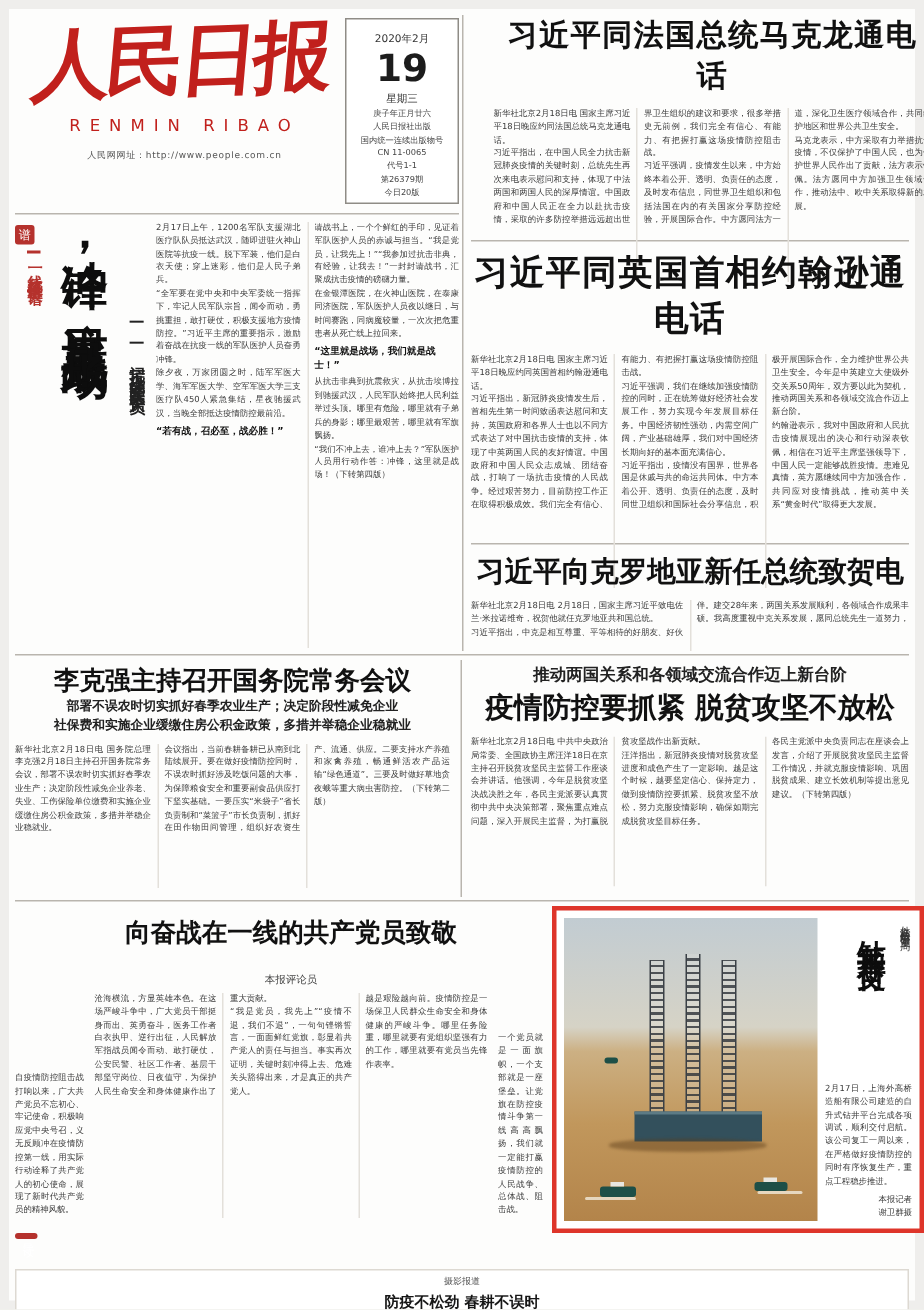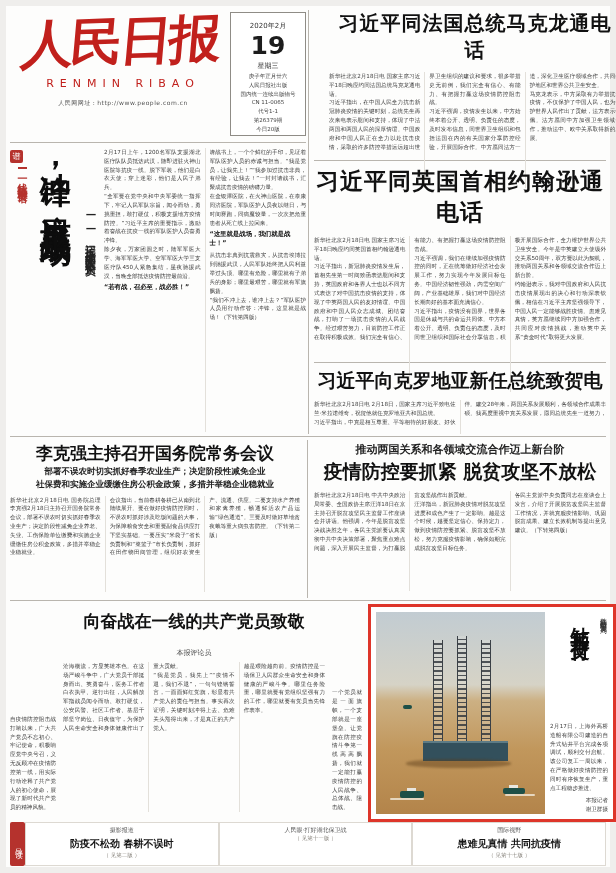--- a/index.html
+++ b/index.html
@@ -34,21 +34,21 @@
   .vert{writing-mode:vertical-rl;text-orientation:upright;}
   .feature-wrap{display:flex;flex-direction:row;}
   .col-label{color:#b5322d;font-size:10px;font-weight:bold;letter-spacing:2px;}
   .badge{width:13px;height:13px;background:#b5322d;color:#fff;font-size:8px;line-height:13px;
          text-align:center;border-radius:2px;}
   .label-rule{width:9px;height:2px;background:#b5322d;margin:4px auto;}
   .feat-title{font-family:"DejaVu Serif",serif;font-weight:900;font-size:31px;letter-spacing:4px;color:#0d0d0d;}
   .feat-sub{font-size:10.5px;font-weight:bold;color:#222;letter-spacing:2px;}
 
   
-  .guide{display:flex;gap:0;align-items:stretch;}
+  .guide{display:flex;gap:20px;align-items:stretch;flex-direction:column;}
   .guide-tag{width:15px;background:#b5322d;color:#fff;border-radius:2px;
              display:flex;align-items:center;justify-content:center;font-size:8px;letter-spacing:2px;}
   .gitem{flex:1;background:#fff;border:1px solid #ddd9d2;text-align:center;padding:3px 2px;}
   .gkick{font-size:6px;color:#555;}
   .gtitle{font-size:10px;font-weight:bold;color:#161616;margin:2px 0 1px;}
   .gpage{font-size:5.5px;color:#8a867f;}
 
   
   .photo-frame{border:3px solid #de352a;background:#fff;padding:5px;display:flex;gap:5px;}
   .photo-img{position:relative;flex:1;overflow:hidden;

